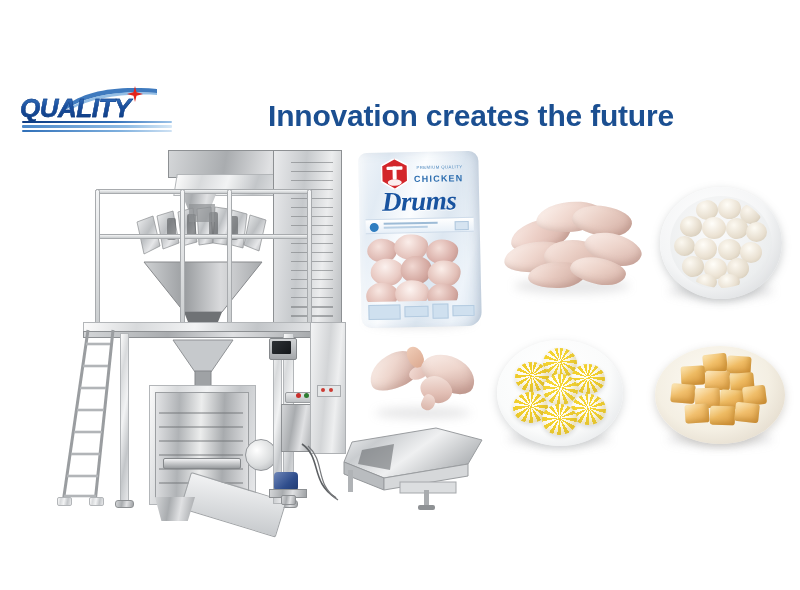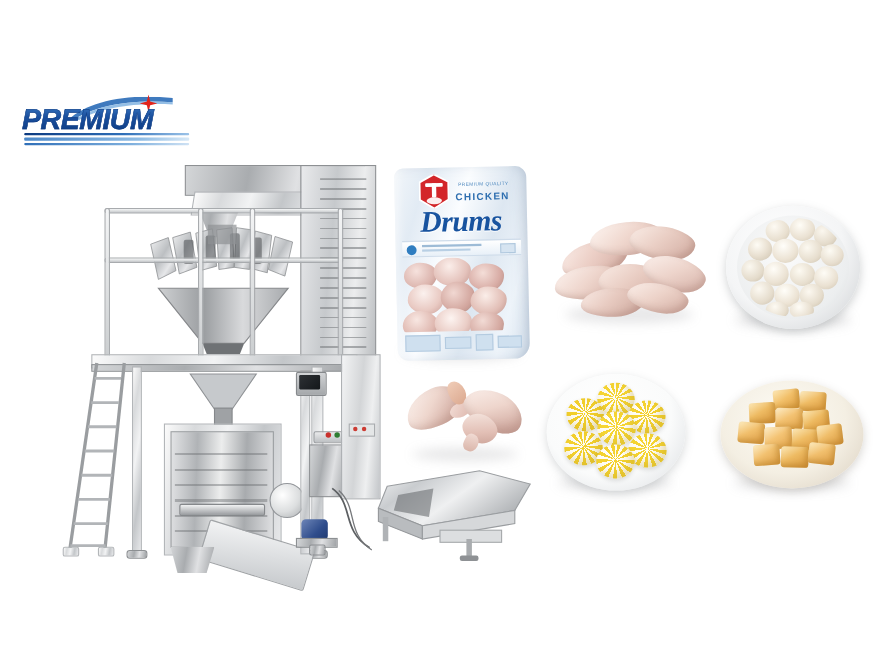--- a/index.html
+++ b/index.html
@@ -80,28 +80,29 @@
       <svg width="96" height="22" viewBox="0 0 96 22">
         <path d="M0 21 C18 4, 52 -3, 95 1 L95 5 C55 2, 22 9, 5 21 Z" fill="#2f6fb8" opacity=".92"></path>
         <path d="M6 21 C24 8, 56 2, 95 5 L95 7 C58 5, 28 11, 10 21 Z" fill="#79aede" opacity=".8"></path>
       </svg>
     </div>
     <div class="logo-star">
       <svg width="16" height="16" viewBox="0 0 16 16">
         <path d="M8 0 L9.5 6.3 L16 8 L9.5 9.7 L8 16 L6.5 9.7 L0 8 L6.5 6.3 Z" fill="#e2231a"></path>
       </svg>
     </div>
-    <div class="logo-word">PREMIUM</div>
+    <div class="logo-word">QUALITY</div>
     <div class="logo-bars">
       <div class="logo-bar bar1"></div>
       <div class="logo-bar bar2"></div>
       <div class="logo-bar bar3"></div>
     </div>
   </div>
 
+  <div class="headline">Innovation creates the future</div>
 
   <div class="machine">
 
     <div class="mpart steel-d" style="left:123px;top:8px;width:162px;height:26px;"></div>
     <div class="mpart steel" style="left:130px;top:32px;width:110px;height:20px;transform:skewX(-9deg);"></div>
     <div class="mpart steel-d" style="left:228px;top:8px;width:67px;height:185px;
          background:linear-gradient(95deg,#e9eaec,#c6c9cc 40%,#ecedee 70%,#b9bcbf);"></div>
     <div class="mpart" style="left:246px;top:20px;width:42px;height:165px;
          background:repeating-linear-gradient(180deg,rgba(130,133,136,.65) 0 1.5px,rgba(0,0,0,0) 1.5px 9px);"></div>
 

